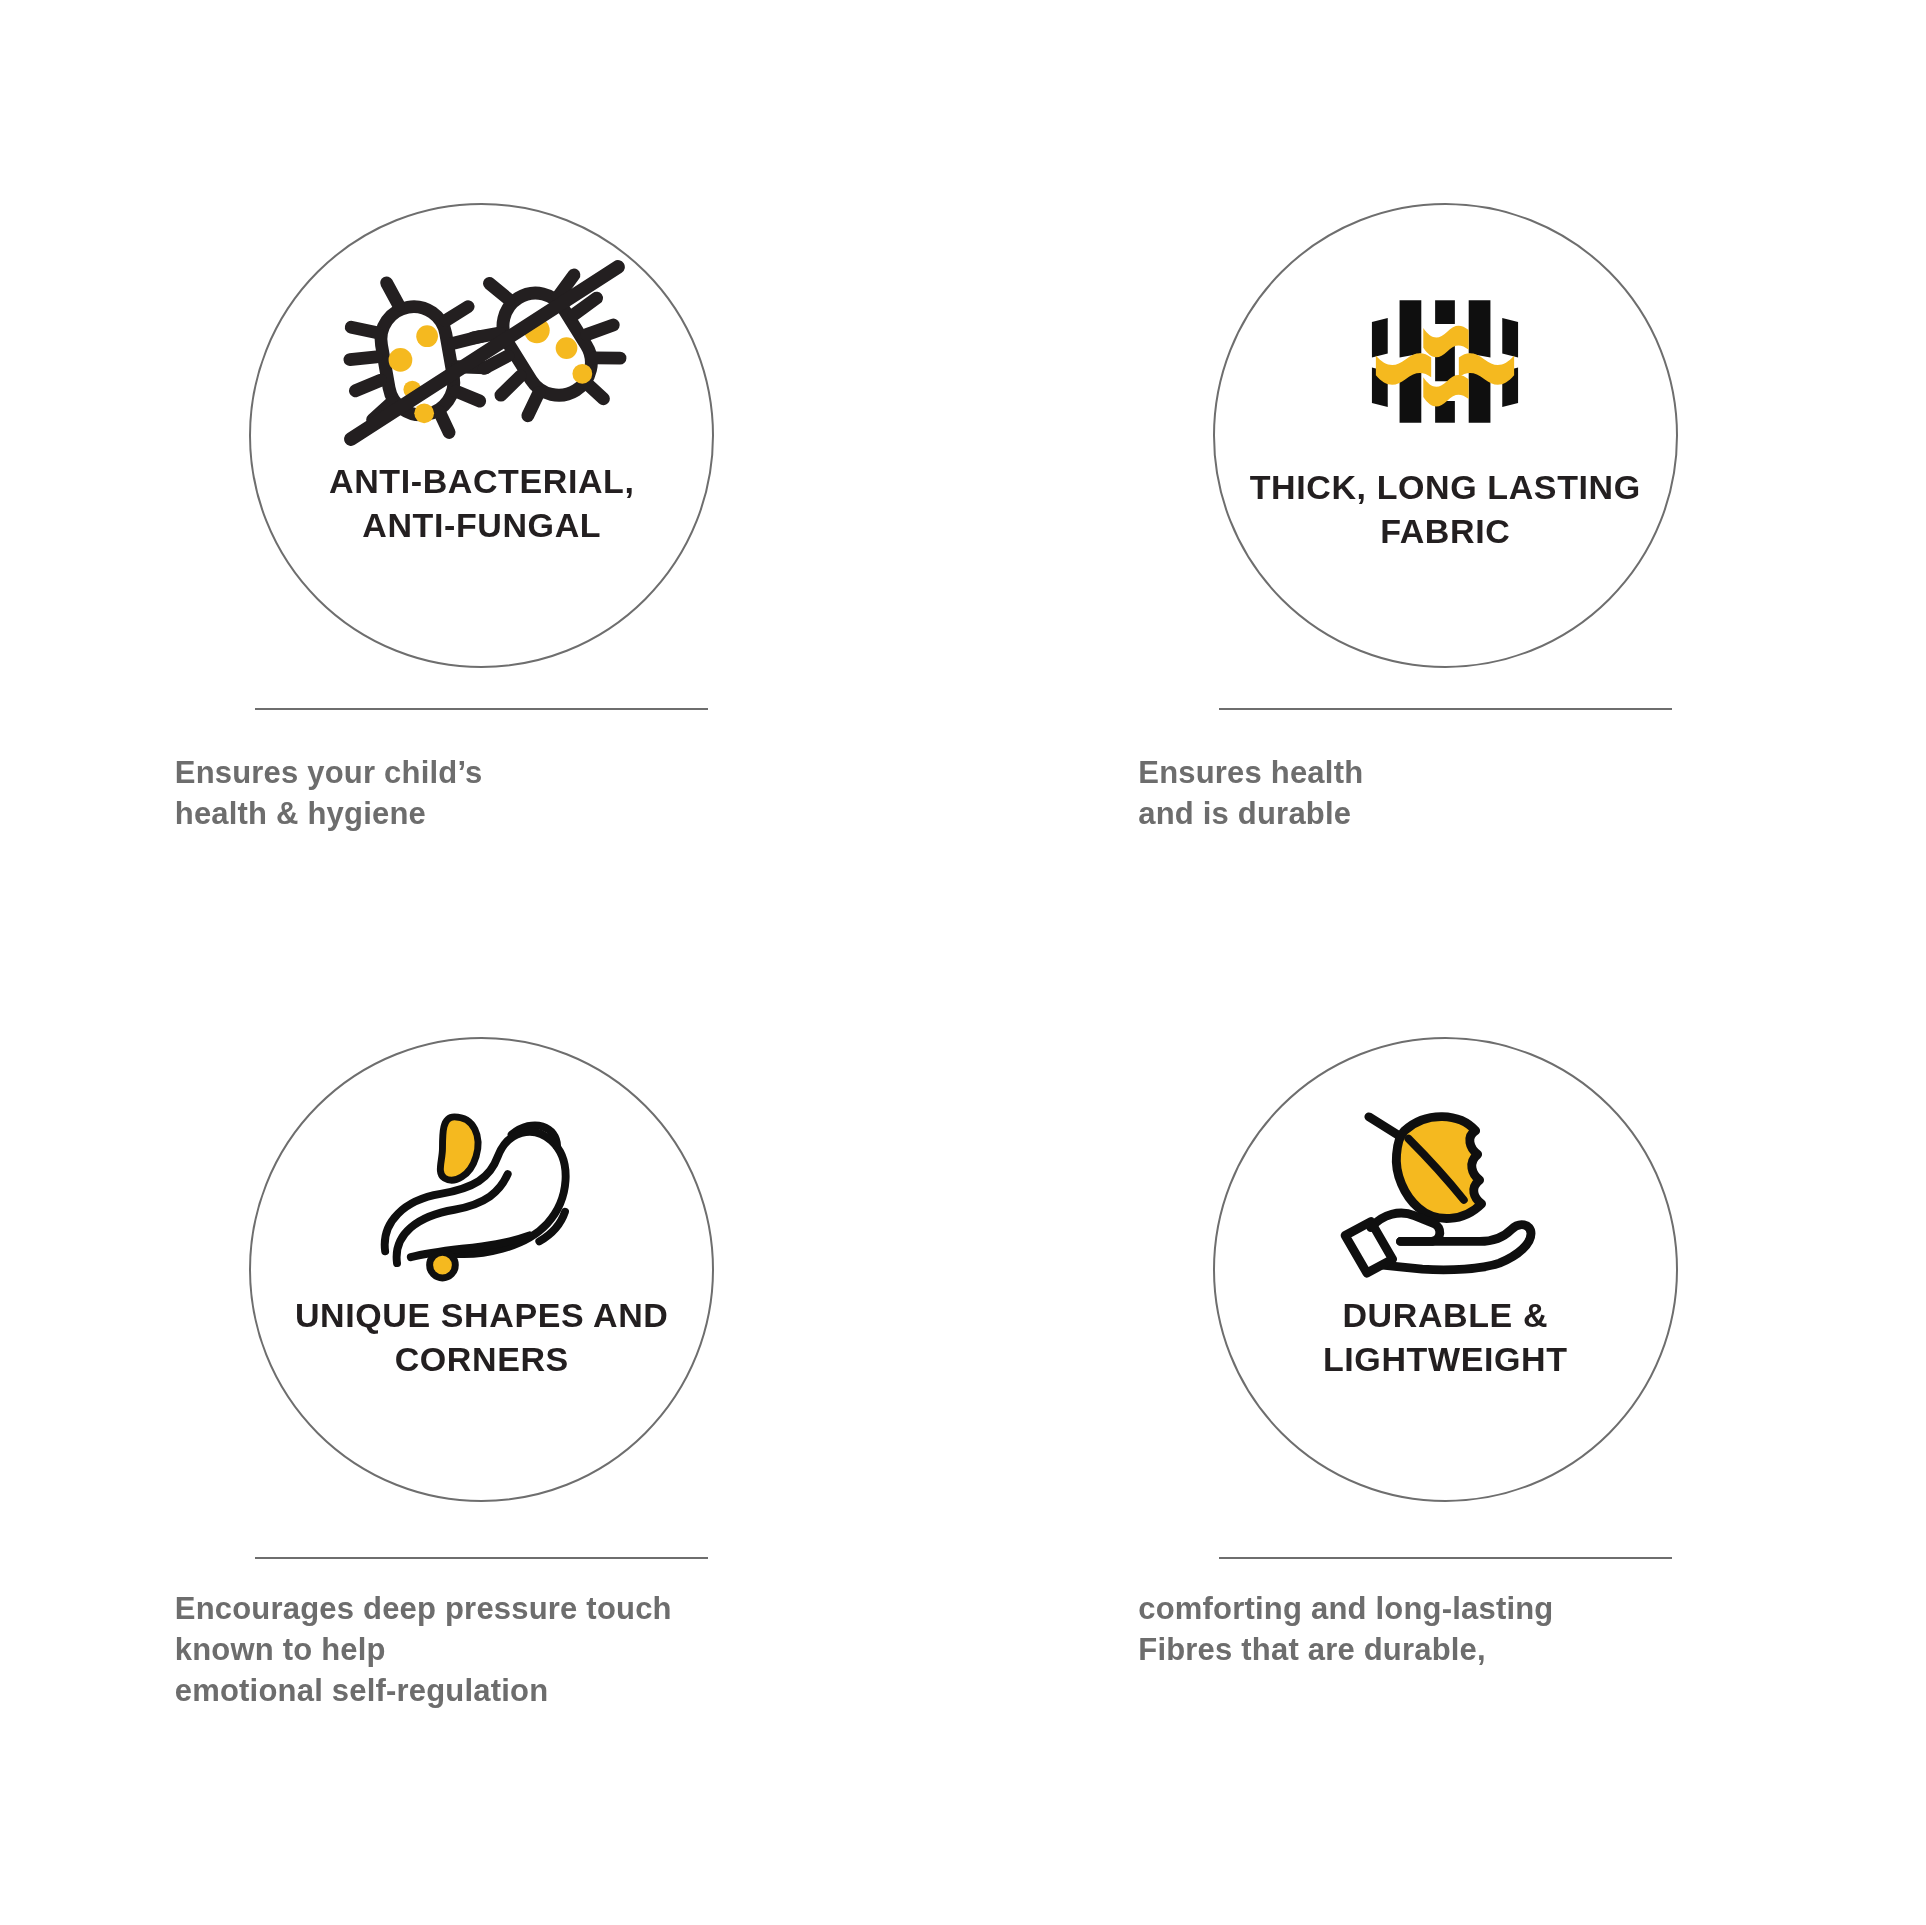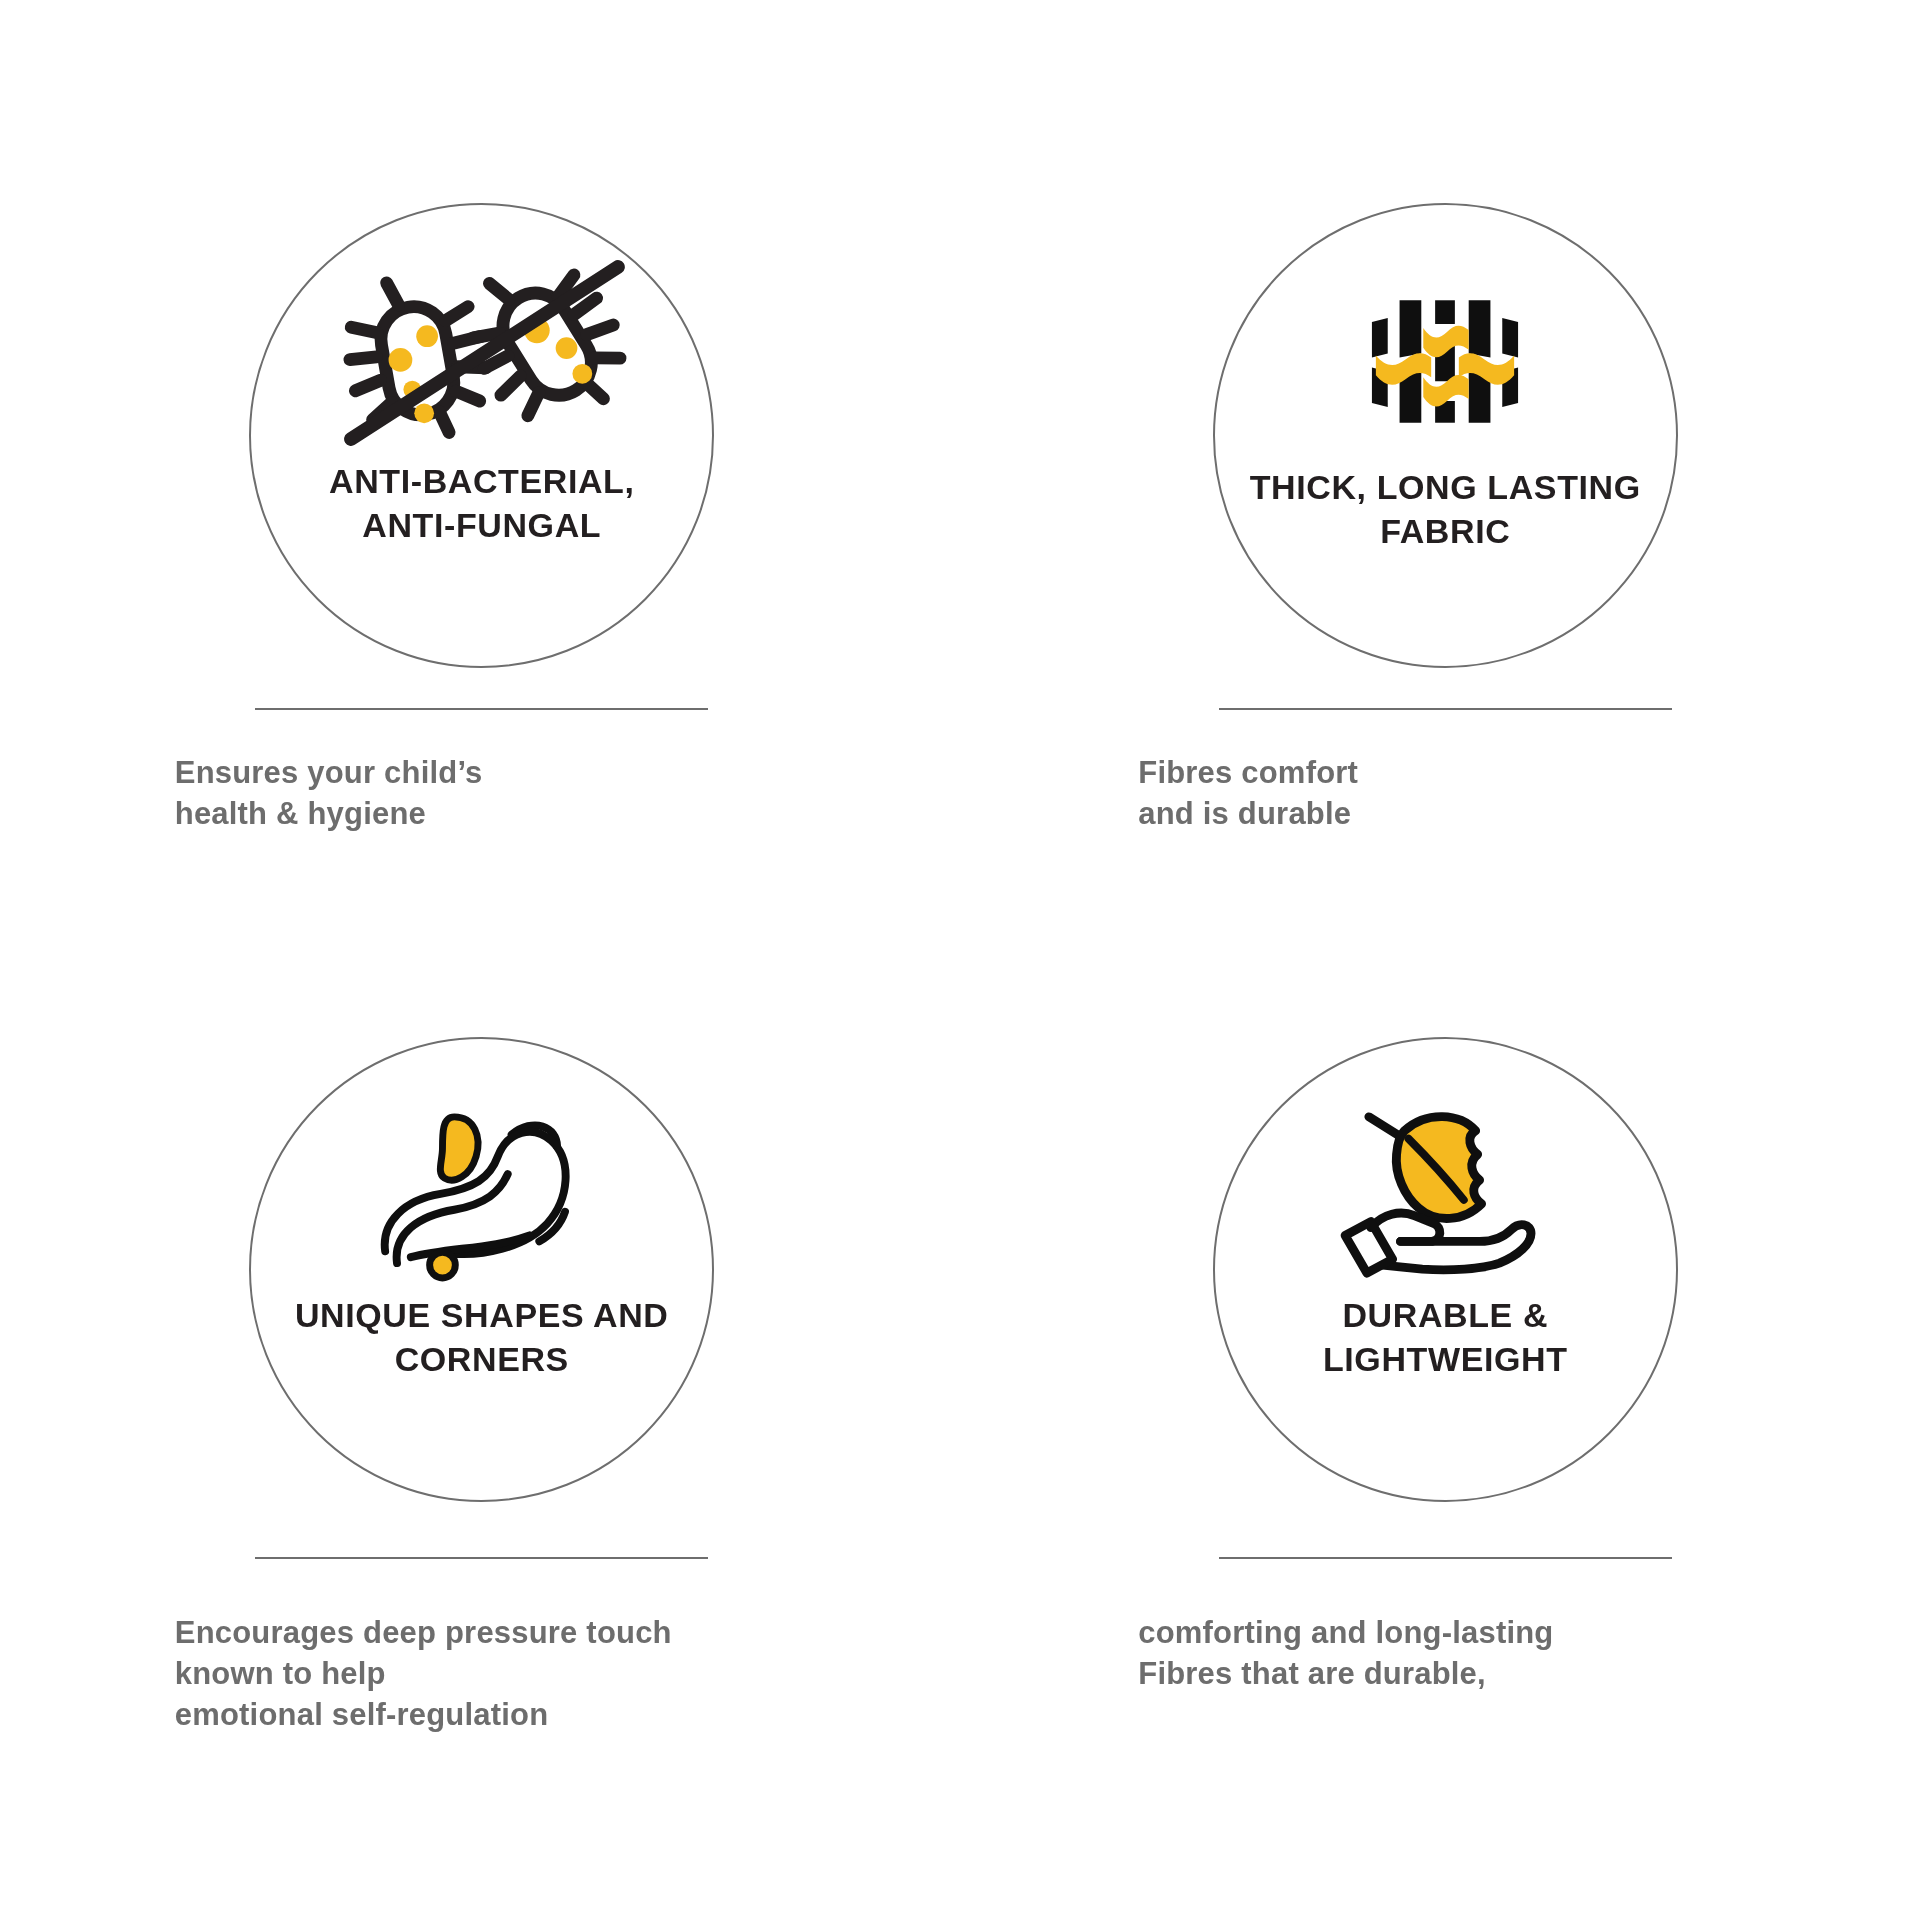--- a/index.html
+++ b/index.html
@@ -94,21 +94,21 @@
     font-size: 31px;
     line-height: 1.33;
     color: #6d6d6d;
     letter-spacing: 0.2px;
   }
 
   .caption .ln { display: block; }
 
   
   .card.r2 .divider { margin-top: 55px; }
-  .card.r2 .caption { margin-top: 53px; }
+  .card.r2 .caption { margin-top: 29px; }
 
   svg { display: block; overflow: visible; }
 </style>
 </head>
 <body>
 
 <div class="board">
   <div class="grid">
 
     <div class="card r1">
@@ -210,21 +210,21 @@
             </g>
           </svg>
         </div>
         <div class="badge-title">
           <span class="ln">THICK, LONG LASTING</span>
           <span class="ln">FABRIC</span>
         </div>
       </div>
       <div class="divider"></div>
       <div class="caption">
-        <span class="ln">Fibres comfort</span>
+        <span class="ln">Ensures health</span>
         <span class="ln">and is durable</span>
       </div>
     </div>
 
     <div class="card r2">
       <div class="badge">
         <div class="badge-icon">
           <svg width="238" height="168" viewBox="0 0 240 170">
 
             <path d="M92 12 C112 12 120 32 114 52 C108 72 92 80 82 74 C74 69 80 56 80 44 C80 28 80 12 92 12 Z" fill="#F5B91F" stroke="#0f0f0f" stroke-width="7" stroke-linejoin="round"></path>

